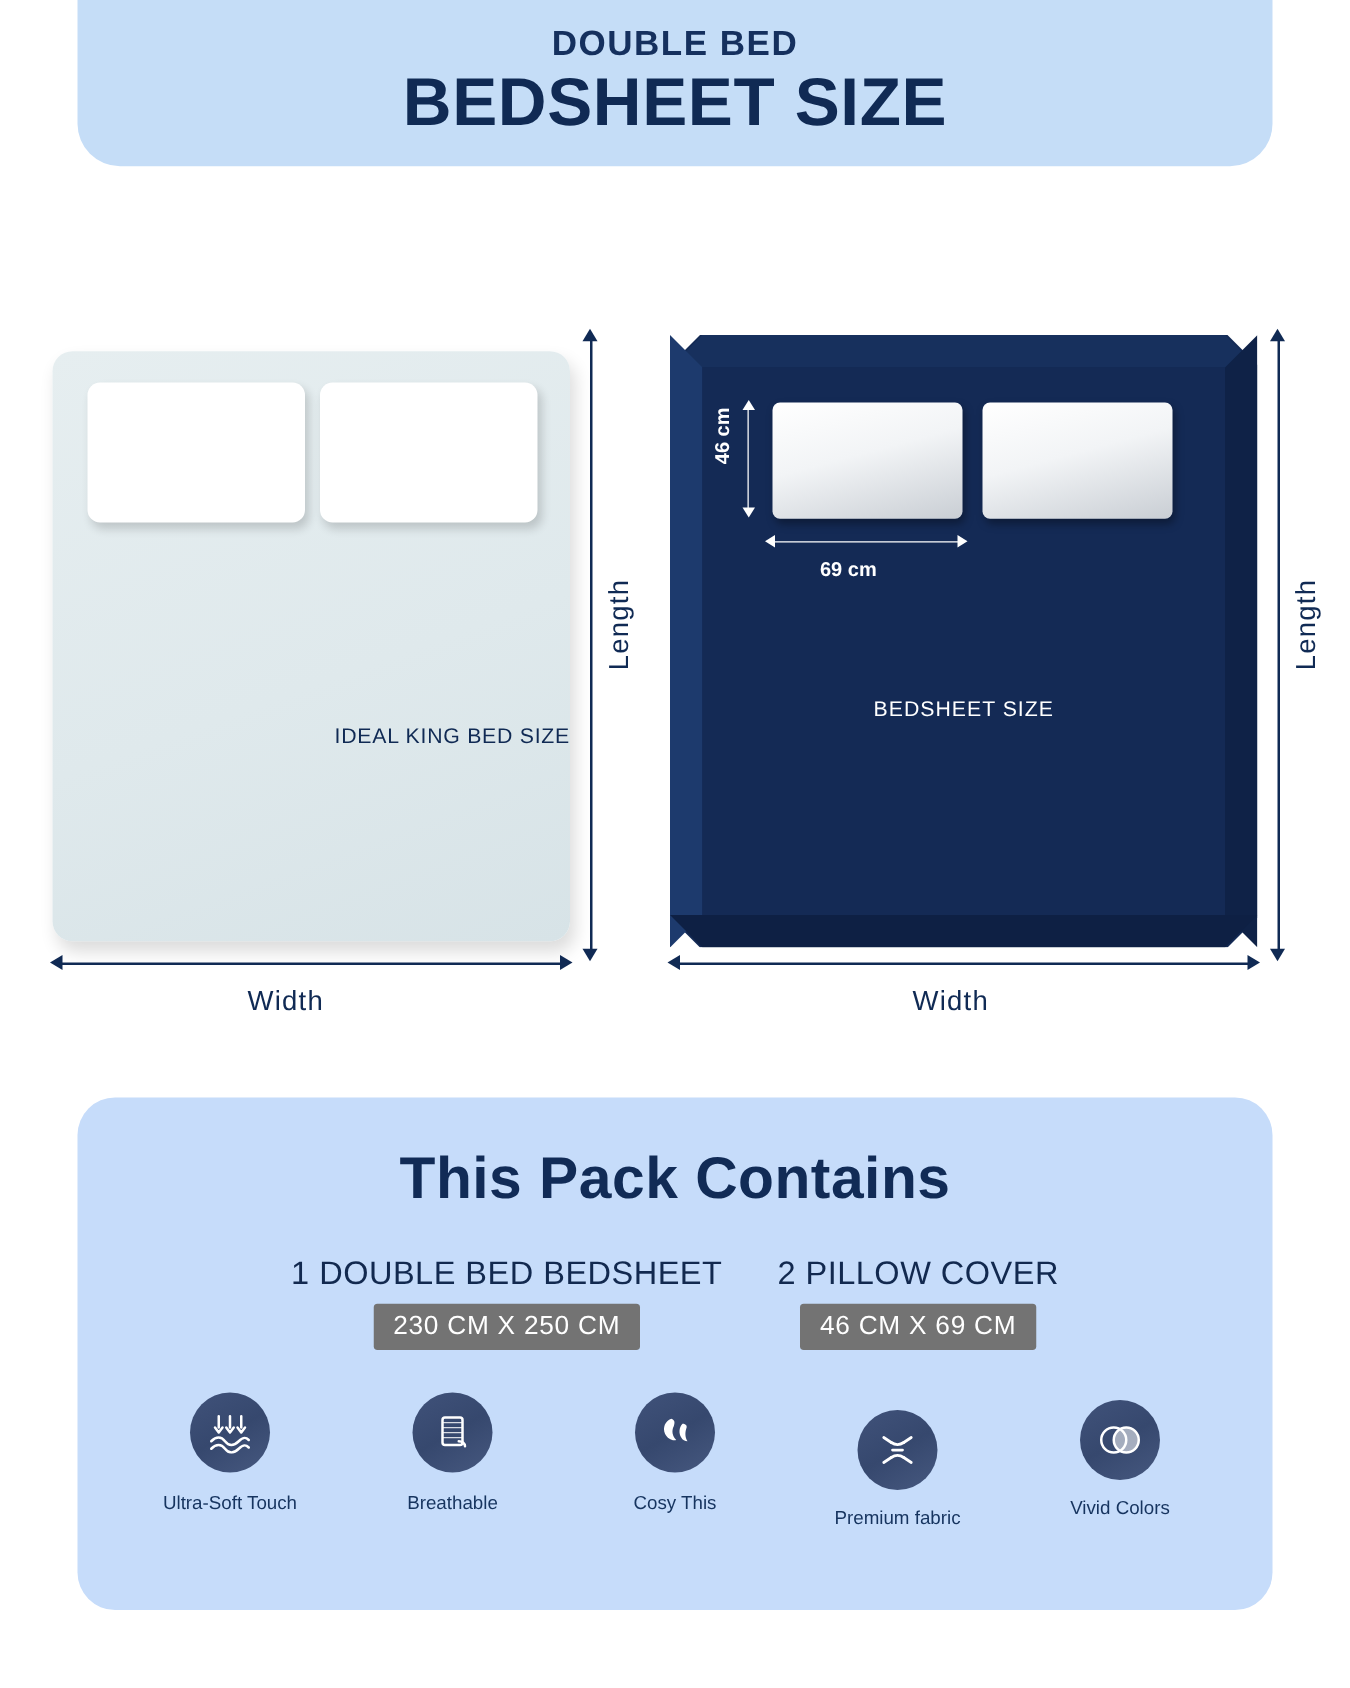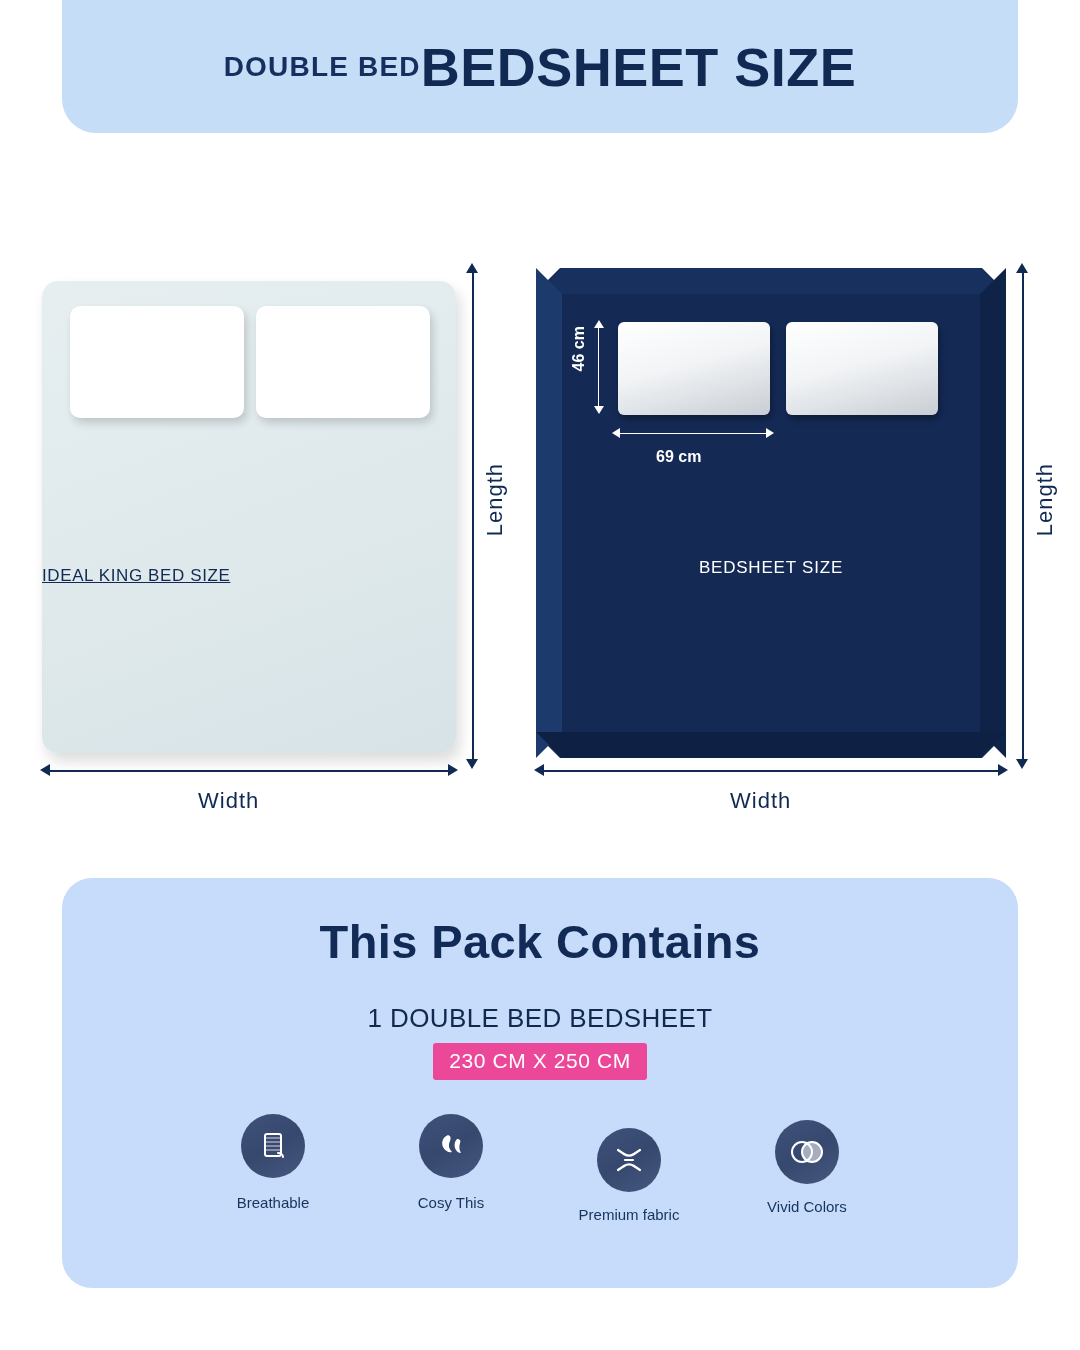--- a/index.html
+++ b/index.html
@@ -9,21 +9,21 @@
     font-family: "Liberation Sans", sans-serif;
     overflow: hidden;
   }
   .page { position: relative; width: 1080px; height: 1350px; background: #ffffff; }
 
   
   .header {
     position: absolute; left: 62px; top: 0; width: 956px; height: 133px;
     background: #c5ddf7;
     border-bottom-left-radius: 34px; border-bottom-right-radius: 34px;
-    display: flex; flex-direction: row; align-items: center; justify-content: center;
+    display: flex; flex-direction: column; align-items: center; justify-content: center;
   }
   .header-sub {
     font-size: 28px; letter-spacing: 1.2px; color: #15305e; font-weight: 700;
     line-height: 1.05;
   }
   .header-title {
     font-size: 54px; letter-spacing: 0.5px; color: #102a54; font-weight: 800;
     line-height: 1.15; margin-top: 2px;
   }
 
@@ -37,23 +37,22 @@
     border-radius: 16px;
     box-shadow: 4px 8px 14px rgba(0,0,0,0.14);
   }
   .pillow-l {
     position: absolute; width: 174px; height: 112px; background: #ffffff;
     border-radius: 10px; box-shadow: 3px 5px 8px rgba(0,0,0,0.16);
   }
   .pillow-l.p1 { left: 28px; top: 25px; }
   .pillow-l.p2 { left: 214px; top: 25px; }
   .bed-left-label {
-    position: absolute; left: 0; right: 0; top: 285px; text-align: left;
+    position: absolute; left: 0; right: 0; top: 298px; text-align: right;
     color: #102a54;
-    text-decoration: underline;
   }
   .bed-left-label .l1 { font-size: 17px; letter-spacing: 0.6px; }
   .bed-left-label .l2 { font-size: 22px; margin-top: 8px; }
 
   
   .bed-right-wrap { position: absolute; left: 536px; top: 135px; width: 470px; height: 490px; }
   .bed-right-body {
     position: absolute; left: 0; top: 0; width: 470px; height: 490px;
     background: #142a55;
     clip-path: polygon(0 24px, 24px 0, 446px 0, 470px 24px, 470px 466px, 446px 490px, 24px 490px, 0 466px);
@@ -129,21 +128,21 @@
   .pack-title {
     text-align: center; margin-top: 36px; font-size: 47px; font-weight: 800; color: #112b56;
     letter-spacing: 0.4px;
   }
   .pack-items {
     display: flex; justify-content: center; gap: 44px; margin-top: 34px;
   }
   .pack-item { text-align: center; }
   .pack-item .qty { font-size: 26px; color: #12294f; letter-spacing: 0.4px; }
   .pack-item .dim {
-    display: inline-block; margin-top: 9px; background: #ec4899; color: #ffffff;
+    display: inline-block; margin-top: 9px; background: #737373; color: #ffffff;
     font-size: 21px; padding: 6px 16px 7px; border-radius: 3px; letter-spacing: 0.6px;
   }
   .features { display: flex; justify-content: center; gap: 58px; margin-top: 34px; }
   .feature { width: 120px; text-align: center; }
   .feat-circle {
     width: 64px; height: 64px; border-radius: 50%;
     background: linear-gradient(150deg, #40527a 0%, #36486e 50%, #46587f 100%);
     margin: 0 auto; display: flex; align-items: center; justify-content: center;
   }
   .feat-circle svg { display: block; }
@@ -219,24 +218,41 @@
   </div>
 
   <div class="pack">
     <div class="pack-title">This Pack Contains</div>
 
     <div class="pack-items">
       <div class="pack-item">
         <div class="qty">1 DOUBLE BED BEDSHEET</div>
         <div class="dim">230 CM X 250 CM</div>
       </div>
+      <div class="pack-item">
+        <div class="qty">2 PILLOW COVER</div>
+        <div class="dim">46 CM X 69 CM</div>
+      </div>
     </div>
 
     <div class="features">
 
+      <div class="feature f1">
+        <div class="feat-circle">
+          <svg width="38" height="34" viewBox="0 0 38 34">
+            <g stroke="#fff" stroke-width="2" fill="none" stroke-linecap="round">
+              <path d="M10 4v9M19 4v9M28 4v9"></path>
+              <path d="M7 13l3 4 3-4M16 13l3 4 3-4M25 13l3 4 3-4" stroke-linejoin="round"></path>
+              <path d="M4 24c4-4 8-4 11 0s7 4 11 0 6-3 8-1"></path>
+              <path d="M4 30c4-4 8-4 11 0s7 4 11 0 6-3 8-1"></path>
+            </g>
+          </svg>
+        </div>
+        <div class="feat-label">Ultra-Soft Touch</div>
+      </div>
 
       <div class="feature f2">
         <div class="feat-circle">
           <svg width="34" height="34" viewBox="0 0 34 34">
             <rect x="9" y="5" width="16" height="22" rx="2" stroke="#fff" stroke-width="2" fill="none"></rect>
             <path d="M9 9h16M9 13h16M9 17h16M9 21h16" stroke="#fff" stroke-width="1" opacity="0.8"></path>
             <path d="M22 24c3 0 5 2 5 4" stroke="#fff" stroke-width="2" fill="none" stroke-linecap="round"></path>
           </svg>
         </div>
         <div class="feat-label">Breathable</div>

